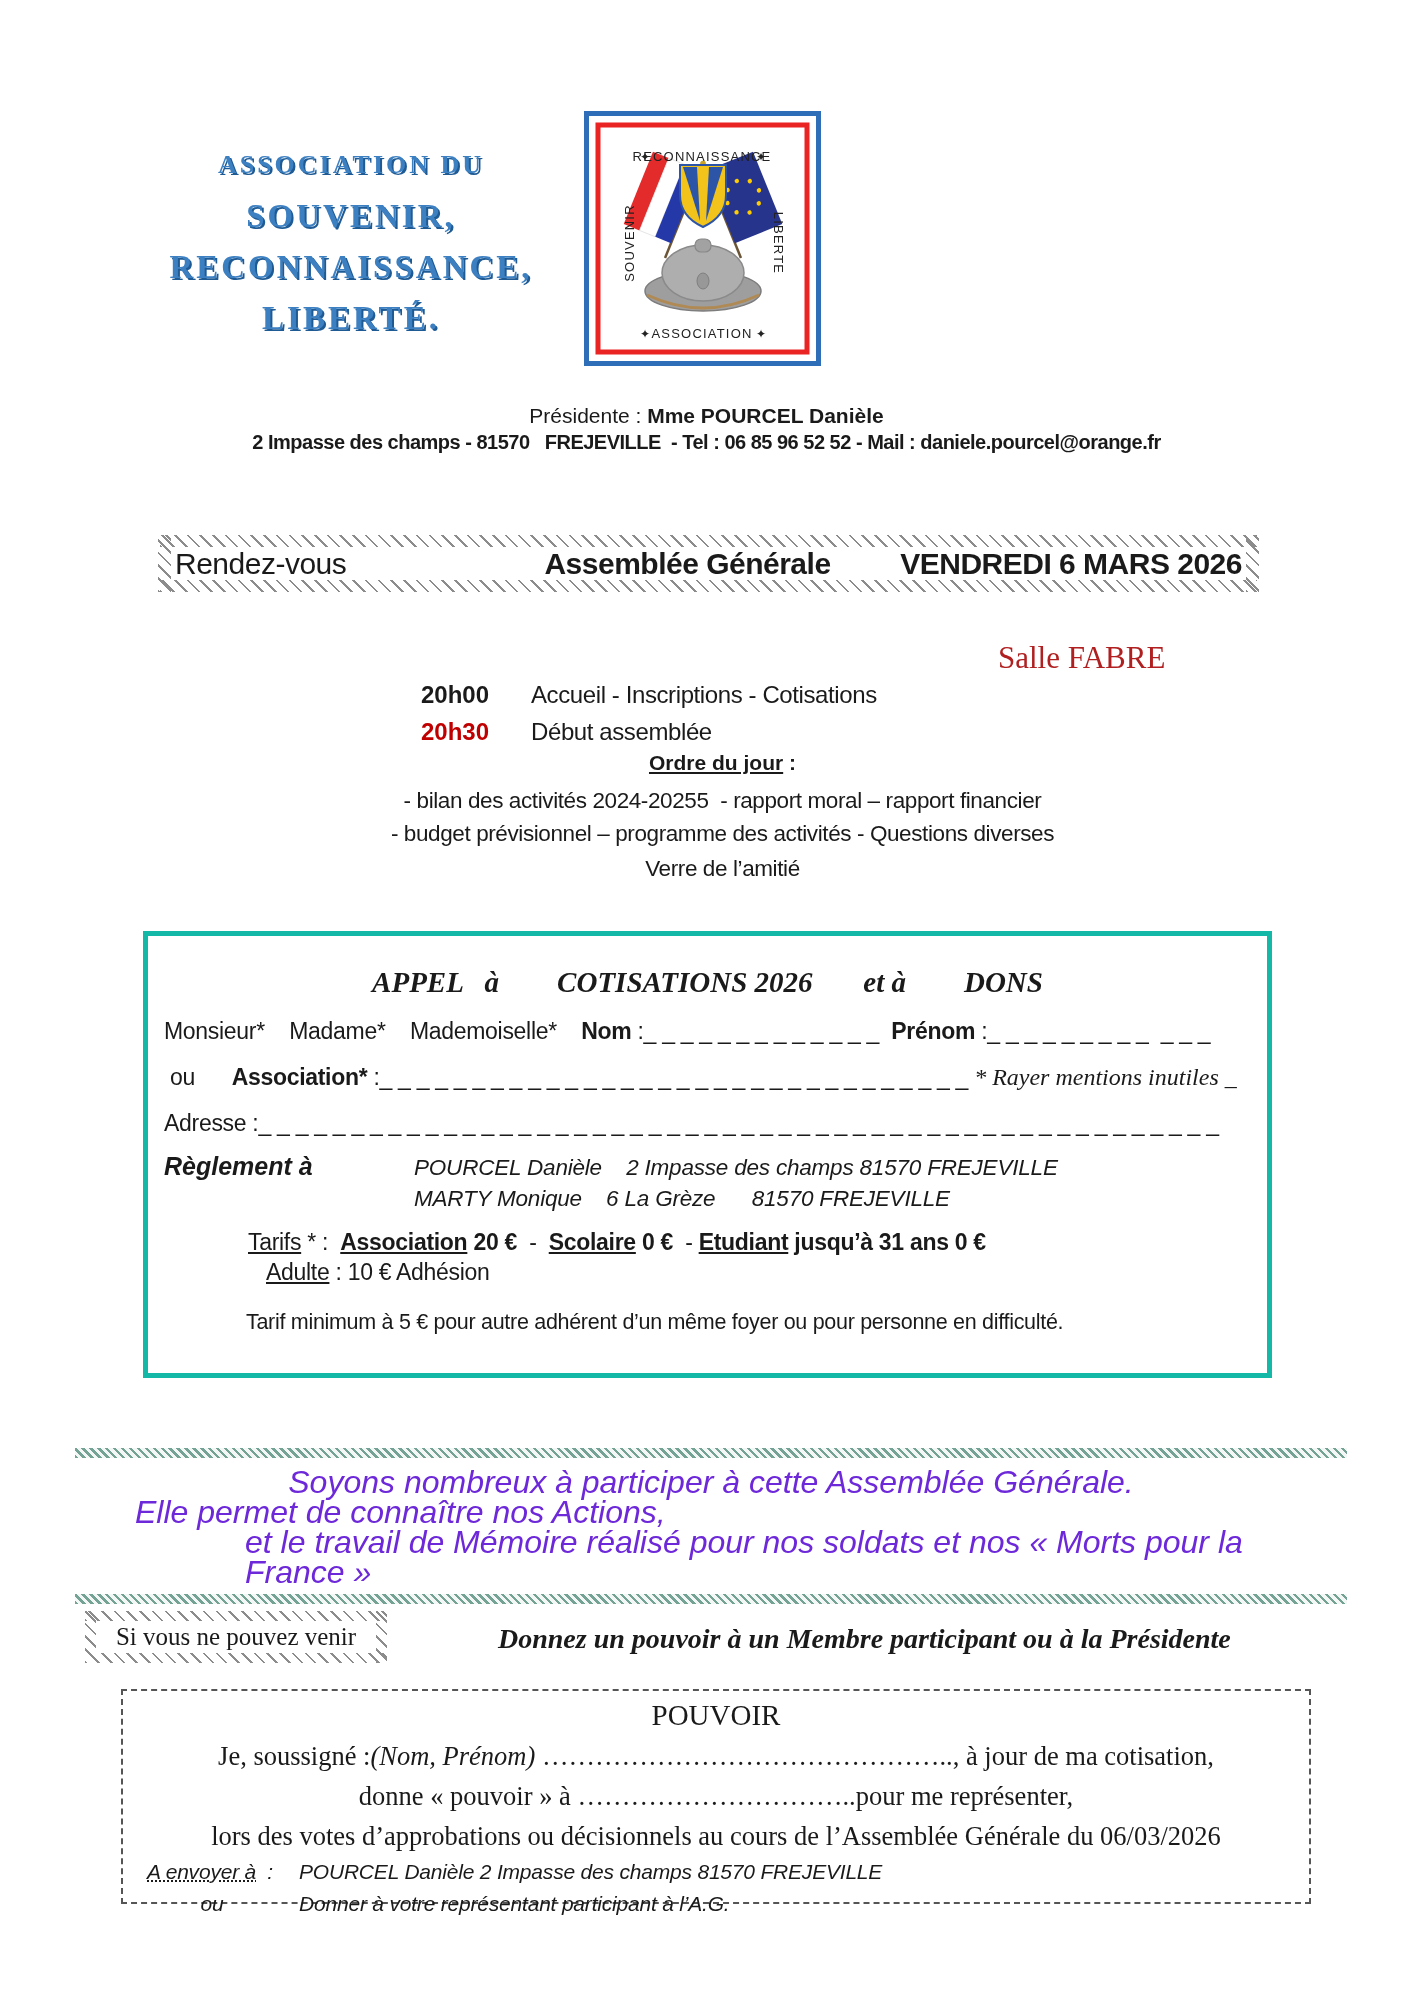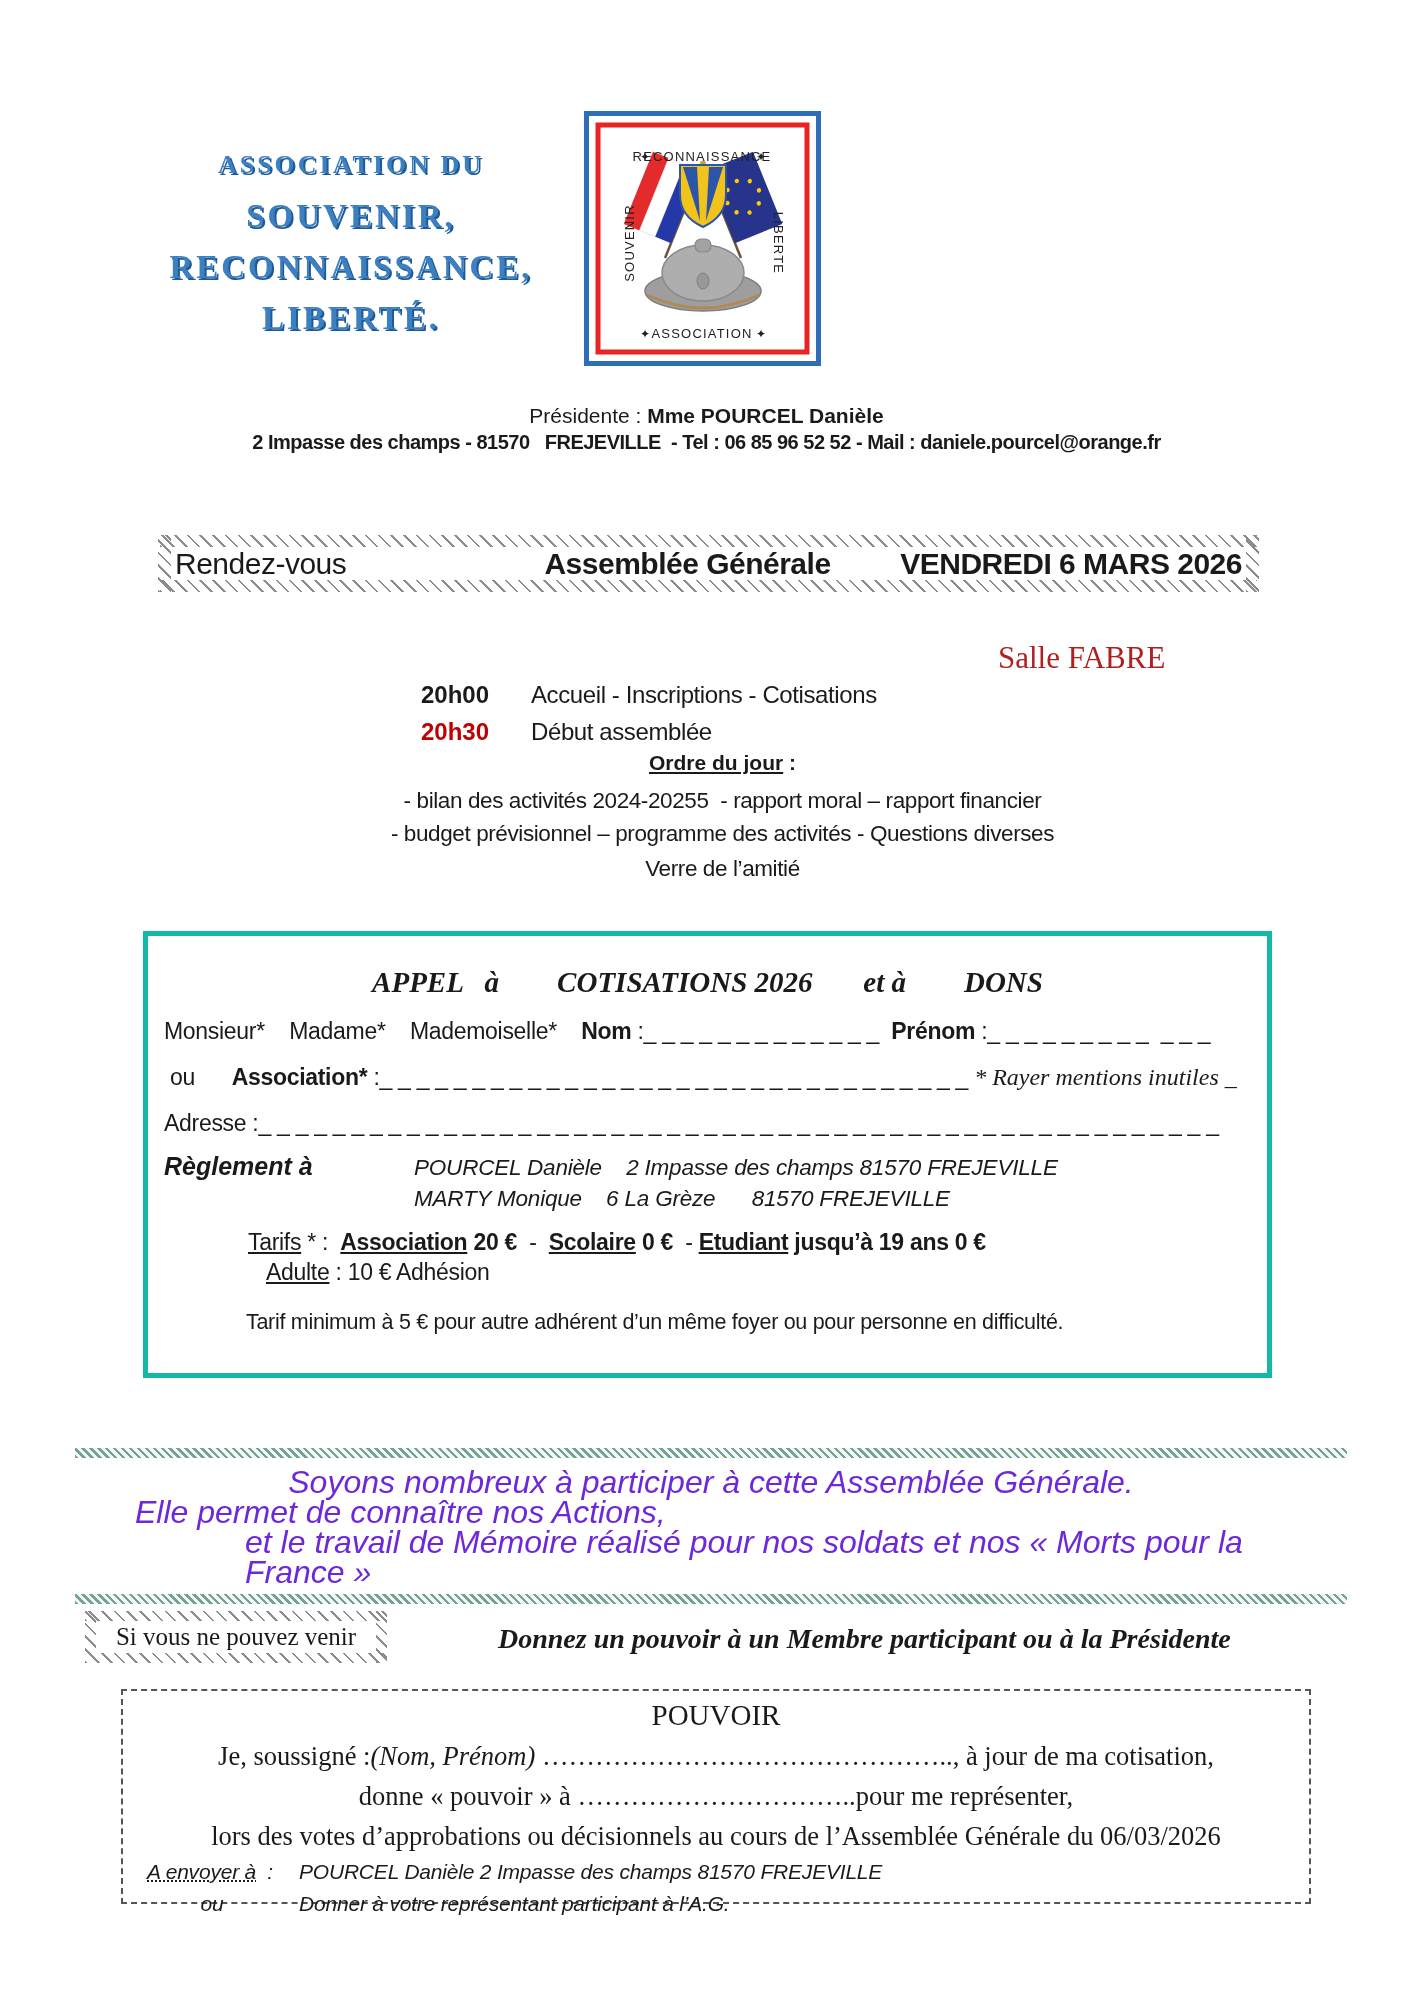--- a/index.html
+++ b/index.html
@@ -233,21 +233,21 @@
     <div class="form-row pre"><span>Adresse :</span><span>_ _ _ _ _ _ _ _ _ _ _ _ _ _ _ _ _ _ _ _ _ _ _ _ _ _ _ _ _ _ _ _ _ _ _ _ _ _ _ _ _ _ _ _ _ _ _ _ _ _ _ _</span></div>
 
     <div class="regl">
       <div class="regl-label">Règlement à</div>
       <div class="regl-lines">
         <div class="pre">POURCEL Danièle    2 Impasse des champs 81570 FREJEVILLE</div>
         <div class="pre">MARTY Monique    6 La Grèze      81570 FREJEVILLE</div>
       </div>
     </div>
 
-    <div class="tarifs pre"><span class="u">Tarifs</span><span> * :  </span><b class="u">Association</b><b> 20 €</b><span>  -  </span><b class="u">Scolaire</b><b> 0 €</b><span>  - </span><b class="u">Etudiant</b><b> jusqu’à 19 ans 0 €</b></div>
+    <div class="tarifs pre"><span class="u">Tarifs</span><span> * :  </span><b class="u">Association</b><b> 20 €</b><span>  -  </span><b class="u">Scolaire</b><b> 0 €</b><span>  - </span><b class="u">Etudiant</b><b> jusqu’à 31 ans 0 €</b></div>
 
     <div class="tarifs2 pre"><span class="u">Adulte</span><span> : 10 € Adhésion</span></div>
 
     <div class="minimum">Tarif minimum à 5 € pour autre adhérent d’un même foyer ou pour personne en difficulté.</div>
   </div>
 
   <div class="invite">
     <div class="gband"></div>
     <div class="invite-body">
       <div class="inv-l1">Soyons nombreux à participer à cette Assemblée Générale.</div>

